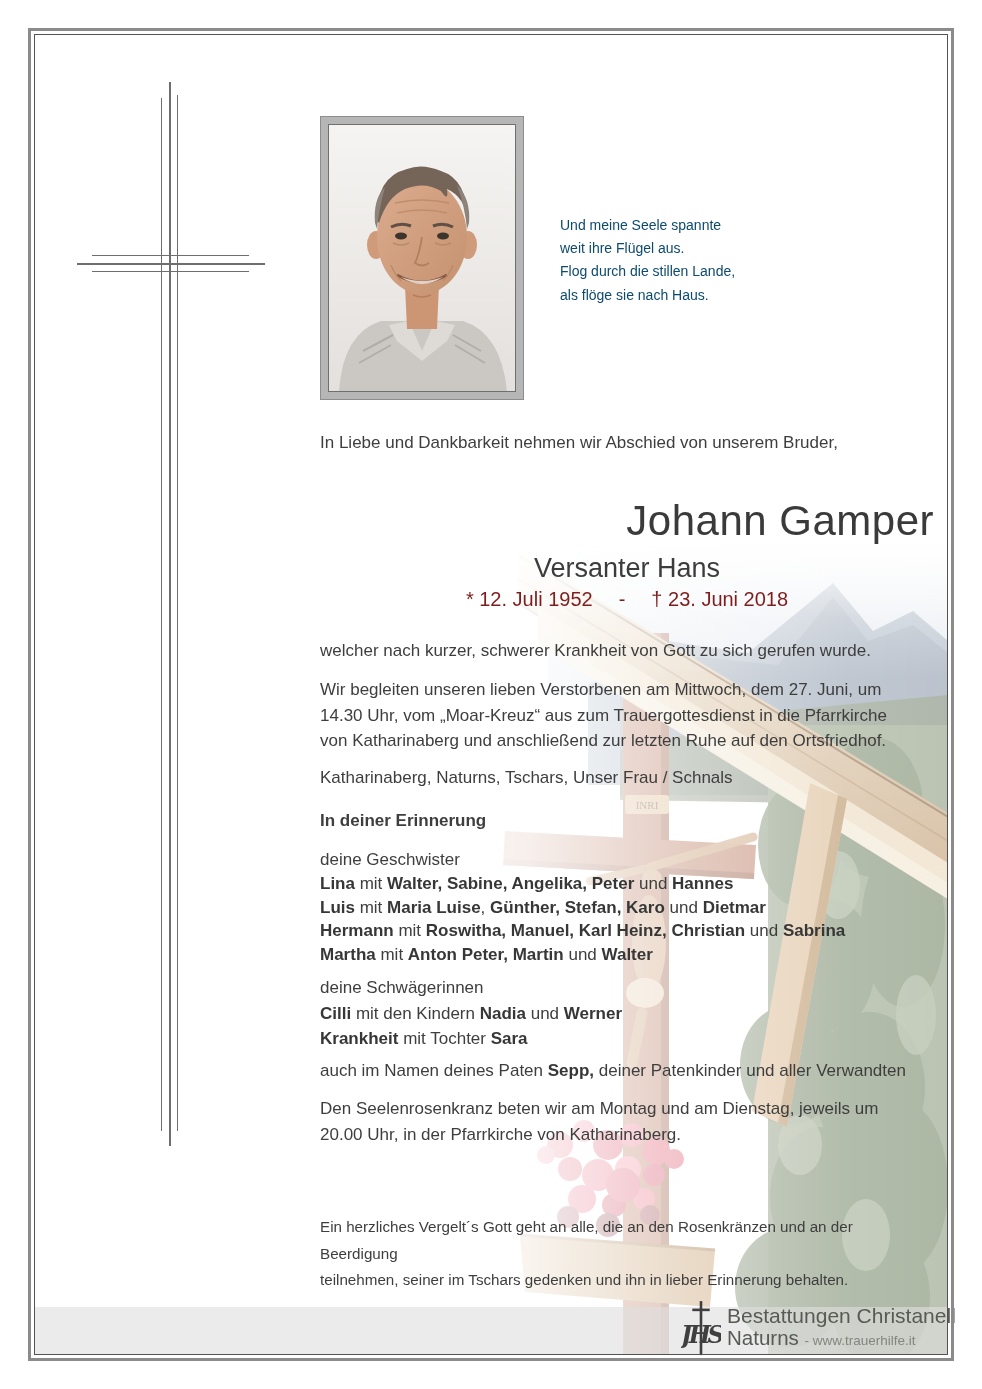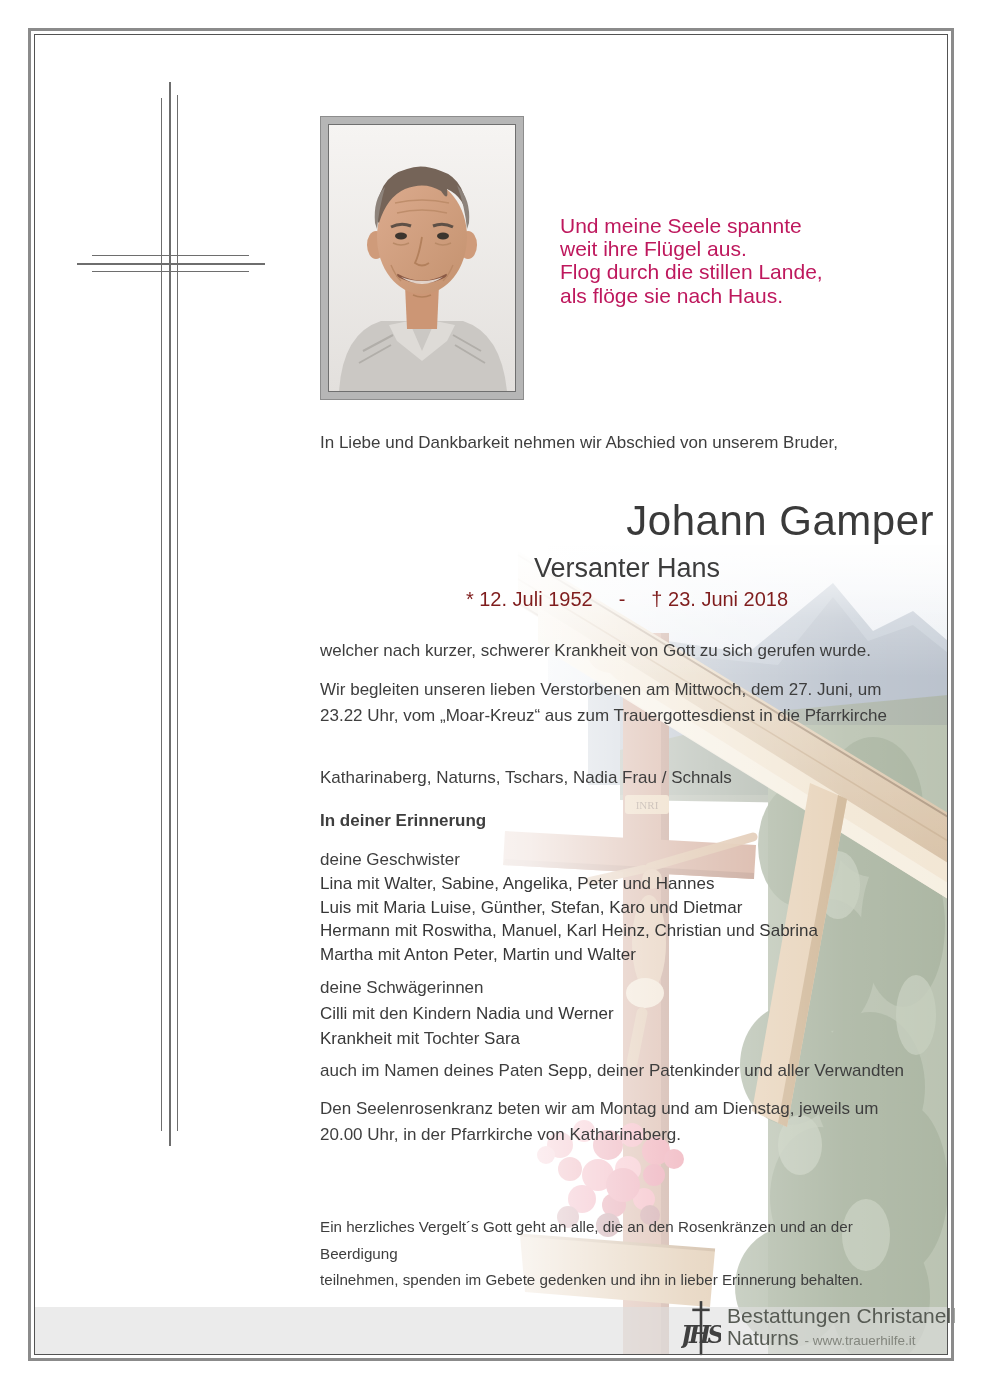--- a/index.html
+++ b/index.html
@@ -11,38 +11,38 @@
                border:3px solid #8b8b8b;z-index:6;pointer-events:none;}
   .frame-inner{position:absolute;left:34px;top:34px;right:34px;bottom:34px;
                border:1px solid #535353;z-index:6;pointer-events:none;}
   
   .xline{position:absolute;background:#6e6e6e;z-index:4;}
   
   .photo{position:absolute;left:320px;top:116px;border:1px solid #8d8d8d;
          background:#b6b6b6;padding:7px;z-index:5;}
   .photo-inner{width:186px;height:266px;border:1px solid #6f6f6f;overflow:hidden;background:#efedeb;}
   
-  .poem{position:absolute;left:560px;top:214px;font-size:21px;line-height:23.2px;
-        color:#be185d;z-index:5;}
+  .poem{position:absolute;left:560px;top:214px;font-size:14px;line-height:23.2px;
+        color:#0c4a6e;z-index:5;}
   
   .bg-art{position:absolute;left:368px;top:545px;width:580px;height:810px;z-index:1;}
   
   .footer-band{position:absolute;left:35px;right:35px;top:1307px;height:48px;
                background:rgba(222,222,222,0.62);z-index:2;}
   
   .tb{position:absolute;left:320px;width:614px;font-size:17px;line-height:25.5px;z-index:5;}
   .center{text-align:center;}
   .name{font-size:42px;line-height:46px;color:#3a3a3a;letter-spacing:0.5px;}
   .nick{font-size:27px;line-height:30px;color:#3c3c3c;}
   .dates{font-size:20px;line-height:24px;color:#7f1d1d;}
   .dates .gap{display:inline-block;width:26px;}
   .bold{font-weight:bold;}
   .fam{line-height:23.8px;}
   .small{font-size:15.2px;line-height:26.5px;}
-  b{font-weight:normal;color:#373737;margin-top:48px;}
+  b{font-weight:bold;color:#373737;margin-top:48px;}
   
   .footer-logo{position:absolute;left:681px;top:1301px;z-index:5;}
   .footer-text{position:absolute;left:727px;top:1305px;z-index:5;white-space:nowrap;}
   .footer-company{font-size:21px;line-height:22px;color:#575b54;}
   .footer-line2{font-size:20.5px;line-height:22px;color:#575b54;}
   .footer-site{font-size:13.5px;color:#83867e;}
 </style>
 </head>
 <body>
 
@@ -244,23 +244,24 @@
 
   <div class="tb center name" style="top:498px;text-align:right;">Johann Gamper</div>
   <div class="tb center nick" style="top:553px;">Versanter Hans</div>
   <div class="tb center dates" style="top:587px;">
     <span>*</span><span> </span><span>12. Juli 1952</span><span class="gap"></span><span>-</span><span class="gap"></span><span>†</span><span> </span><span>23. Juni 2018</span>
   </div>
 
   <div class="tb" style="top:638px;">welcher nach kurzer, schwerer Krankheit von Gott zu sich gerufen wurde.</div>
   <div class="tb" style="top:677px;">
       <div>Wir begleiten unseren lieben Verstorbenen am Mittwoch, dem 27. Juni, um</div>
-      <div>23.22 Uhr, vom „Moar-Kreuz“ aus zum Trauergottesdienst in die Pfarrkirche</div>
-    </div>
-  <div class="tb" style="top:765px;">Katharinaberg, Naturns, Tschars, Nadia Frau / Schnals</div>
+      <div>14.30 Uhr, vom „Moar-Kreuz“ aus zum Trauergottesdienst in die Pfarrkirche</div>
+      <div>von Katharinaberg und anschließend zur letzten Ruhe auf den Ortsfriedhof.</div>
+    </div>
+  <div class="tb" style="top:765px;">Katharinaberg, Naturns, Tschars, Unser Frau / Schnals</div>
   <div class="tb bold" style="top:808px;">In deiner Erinnerung</div>
 
   <div class="tb fam" style="top:848px;">
     <div>deine Geschwister</div>
     <div><b>Lina</b><span> mit </span><b>Walter, Sabine, Angelika, Peter</b><span> und </span><b>Hannes</b></div>
     <div><b>Luis</b><span> mit </span><b>Maria Luise</b><span>, </span><b>Günther, Stefan, Karo</b><span> und </span><b>Dietmar</b></div>
     <div><b>Hermann</b><span> mit </span><b>Roswitha, Manuel, Karl Heinz, Christian</b><span> und </span><b>Sabrina</b></div>
     <div><b>Martha</b><span> mit </span><b>Anton Peter, Martin</b><span> und </span><b>Walter</b></div>
   </div>
 
@@ -271,21 +272,21 @@
   </div>
 
   <div class="tb" style="top:1058px;"><span>auch im Namen deines Paten </span><b>Sepp,</b><span> deiner Patenkinder und aller Verwandten</span></div>
 
   <div class="tb" style="top:1096px;">
       <div>Den Seelenrosenkranz beten wir am Montag und am Dienstag, jeweils um</div>
       <div>20.00 Uhr, in der Pfarrkirche von Katharinaberg.</div>
     </div>
   <div class="tb small" style="top:1214px;">
       <div>Ein herzliches Vergelt´s Gott geht an alle, die an den Rosenkränzen und an der Beerdigung</div>
-      <div>teilnehmen, spenden im Gebete gedenken und ihn in lieber Erinnerung behalten.</div>
+      <div>teilnehmen, seiner im Tschars gedenken und ihn in lieber Erinnerung behalten.</div>
     </div>
 
   <div class="footer-logo">
     <svg viewBox="0 0 46 64" width="40" height="56" aria-hidden="true">
       <line x1="23" y1="0" x2="23" y2="62" stroke="#3f3f3f" stroke-width="3"></line>
       <line x1="13" y1="10" x2="33" y2="10" stroke="#3f3f3f" stroke-width="3"></line>
       <line x1="23" y1="0" x2="23" y2="62" stroke="#3f3f3f" stroke-width="1"></line>
       <text x="23" y="48" font-family="DejaVu Serif, serif" font-size="27" font-style="italic" font-weight="bold" text-anchor="middle" letter-spacing="-4" fill="#3f3f3f">JHS</text>
     </svg>
   </div>

